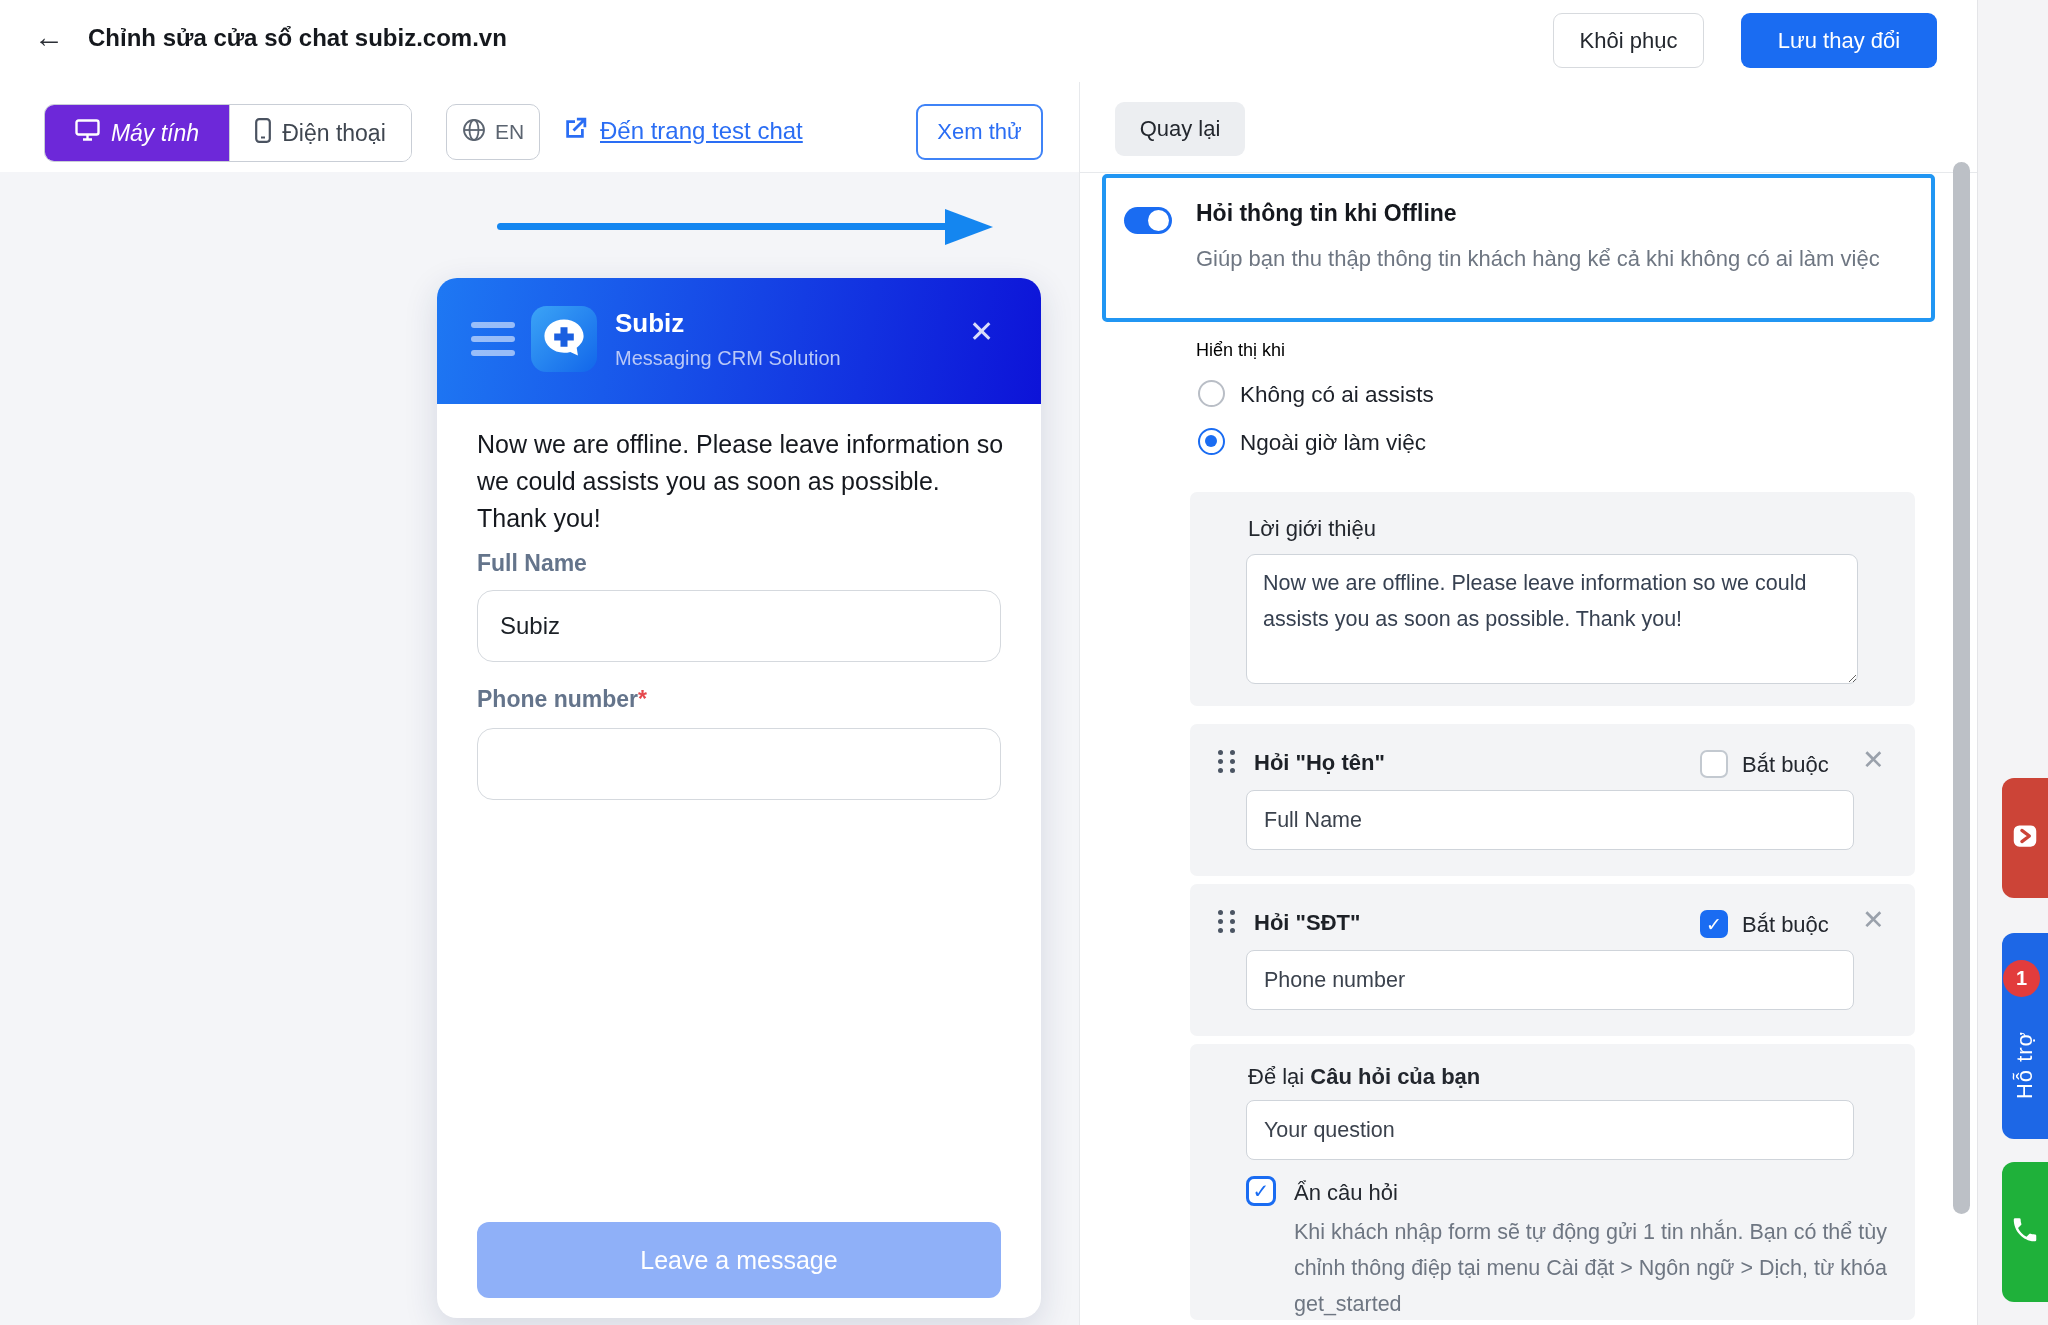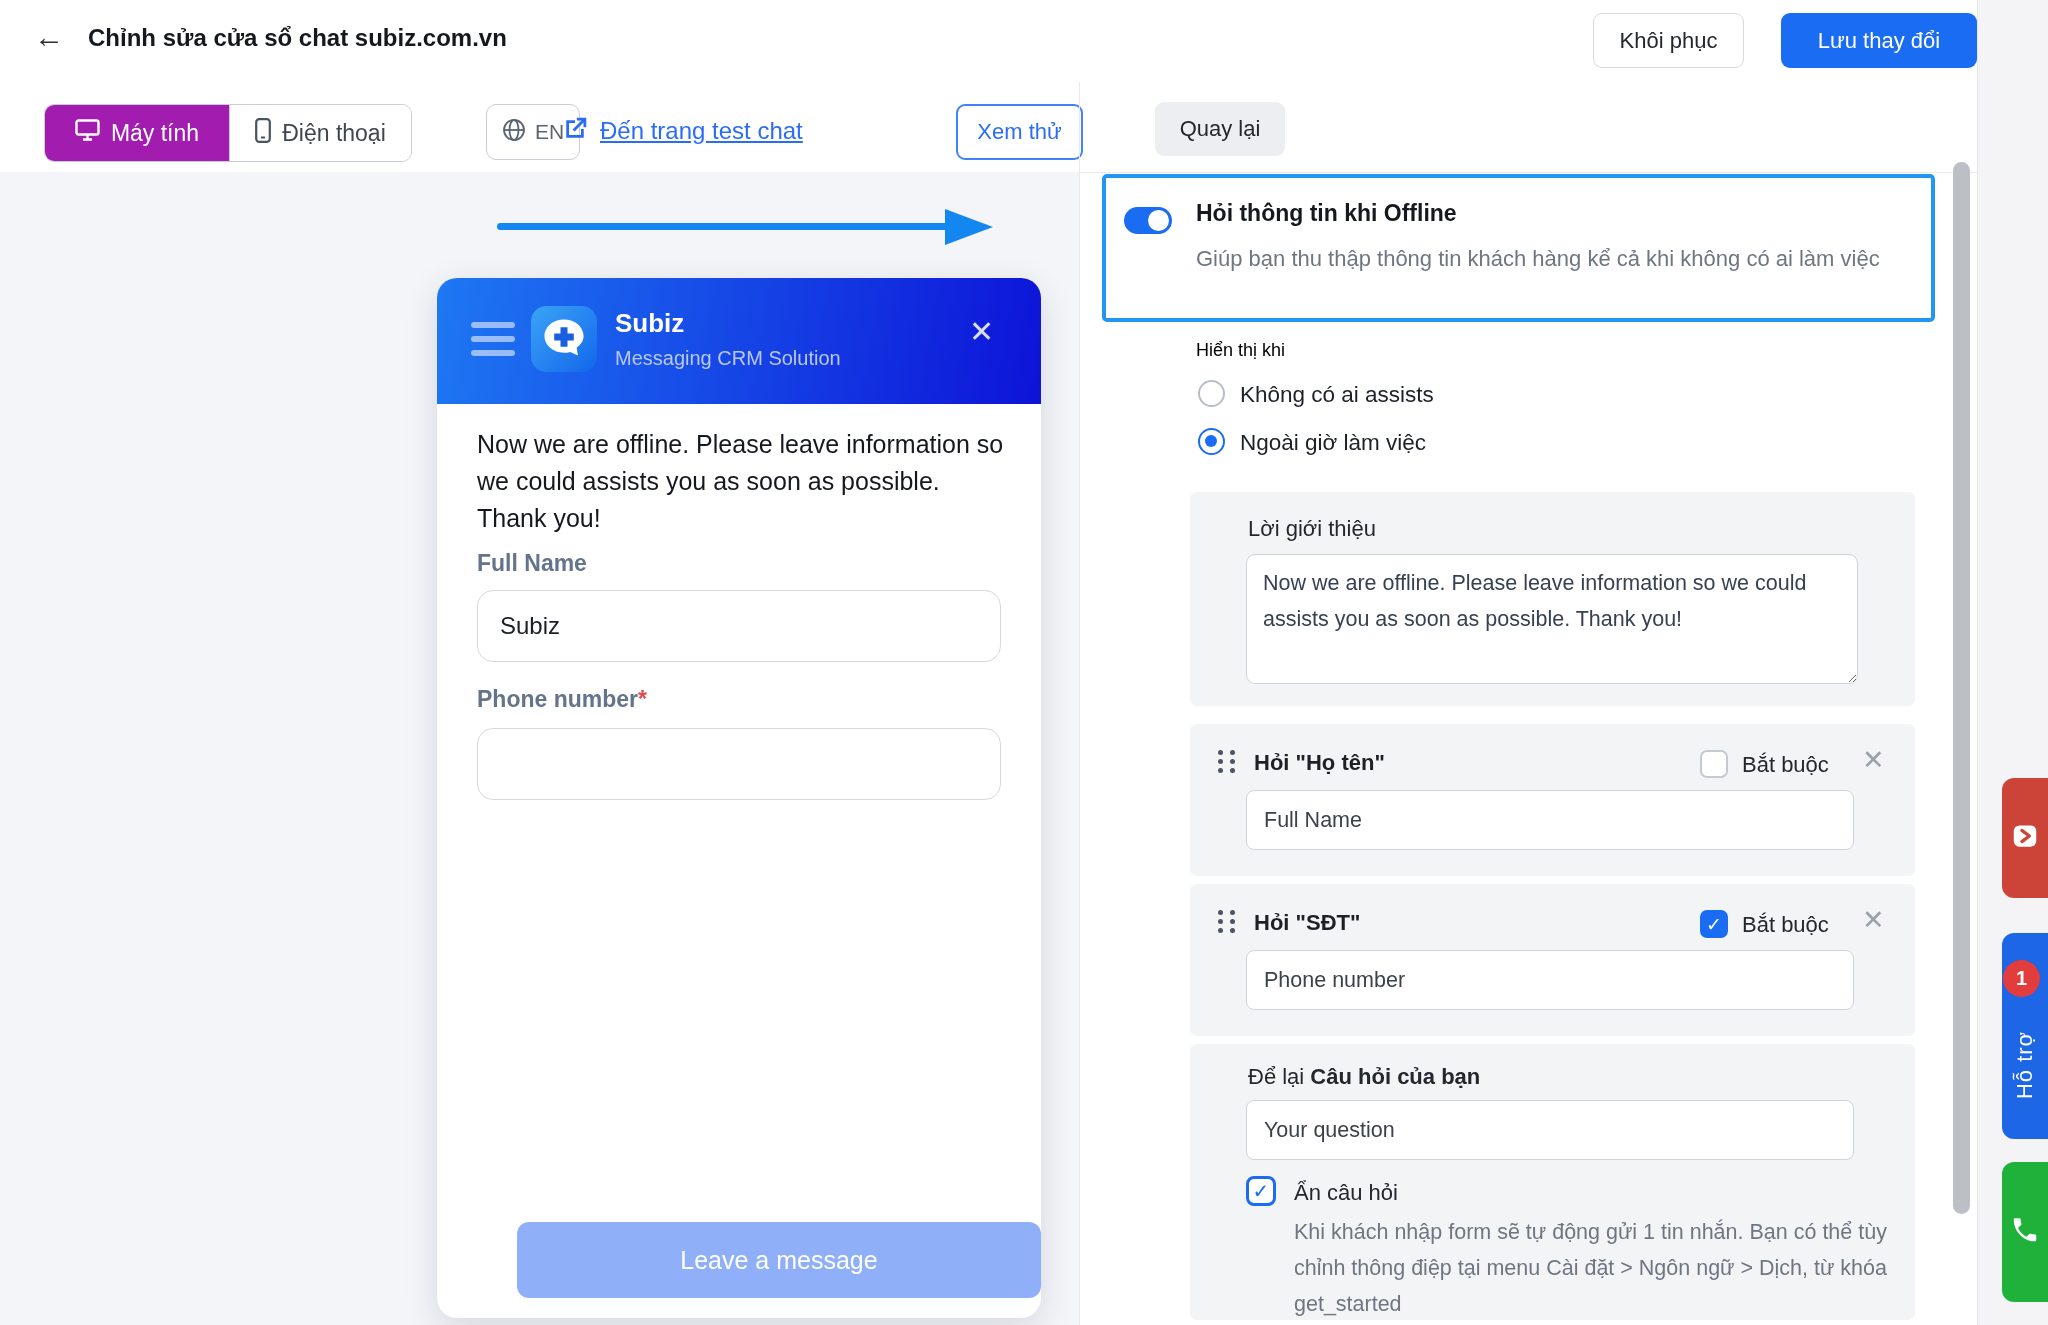--- a/index.html
+++ b/index.html
@@ -1,30 +1,30 @@
 <!DOCTYPE html>
 <html><head>
 <meta charset="utf-8">
 <style>
   html,body{margin:0;padding:0;background:#e9eaee;}
   .app{position:relative;width:2048px;height:1325px;background:#ffffff;overflow:hidden;
        font-family:"Liberation Sans","DejaVu Sans",sans-serif;color:#1d2129;}
   .abs{position:absolute;}
-  .btn{display:flex;align-items:center;justify-content:center;box-sizing:border-box;cursor:pointer;margin-left:40px;}
+  .btn{display:flex;align-items:center;justify-content:center;box-sizing:border-box;cursor:pointer;}
   
   .topbar{left:0;top:0;width:1977px;height:82px;background:#fff;border-bottom:1px solid #e7e9ec;}
   .back-arrow{left:34px;top:20px;font-size:30px;color:#2b2f36;}
   .page-title{left:88px;top:24px;font-size:24px;font-weight:600;color:#15181d;}
   .restore-btn{left:1553px;top:13px;width:151px;height:55px;background:#fff;border:1px solid #d7dade;border-radius:9px;font-size:22px;color:#23272e;}
   .save-btn{left:1741px;top:13px;width:196px;height:55px;background:#1a6cf2;border:none;border-radius:9px;font-size:22px;color:#fff;}
   
   .toolbar{left:0;top:82px;width:1977px;height:90px;background:#fff;border-bottom:1px solid #e7e9ec;}
   .segmented{left:44px;top:104px;height:56px;display:flex;border:1px solid #c9ced6;border-radius:10px;overflow:hidden;background:#fff;}
   .seg{height:56px;display:flex;align-items:center;justify-content:center;gap:11px;font-size:23px;box-sizing:border-box;}
-  .seg.sel{background:#a21caf;color:#fff;width:184px;}
+  .seg.sel{background:#6d28d9;color:#fff;width:184px;font-style:italic;}
   .seg.unsel{background:#fff;color:#3f4650;width:182px;border-left:1px solid #c9ced6;}
   .en-btn{left:446px;top:104px;width:94px;height:56px;border:1px solid #c9ced6;border-radius:10px;background:#fff;gap:9px;font-size:21px;color:#5b6470;}
   .ext-icon{left:560px;top:114px;}
   .test-link{left:600px;top:117px;font-size:24px;color:#2a6df4;text-decoration:underline;font-weight:500;cursor:pointer;}
   .preview-btn{left:916px;top:104px;width:127px;height:56px;border:2px solid #3f83f7;border-radius:9px;background:#fff;font-size:22px;color:#2a6df4;}
   
   .canvas{left:0;top:172px;width:1079px;height:1153px;background:#f4f5f8;}
   .arrow-line{left:497px;top:223px;width:452px;height:7px;background:#1486f0;border-radius:4px;}
   .arrow-head{left:945px;top:209px;width:0;height:0;border-left:48px solid #1486f0;border-top:18px solid transparent;border-bottom:18px solid transparent;}
   .widget{left:437px;top:278px;width:604px;height:1040px;background:#fff;border-radius:20px;box-shadow:0 10px 34px rgba(30,40,90,.14);}

